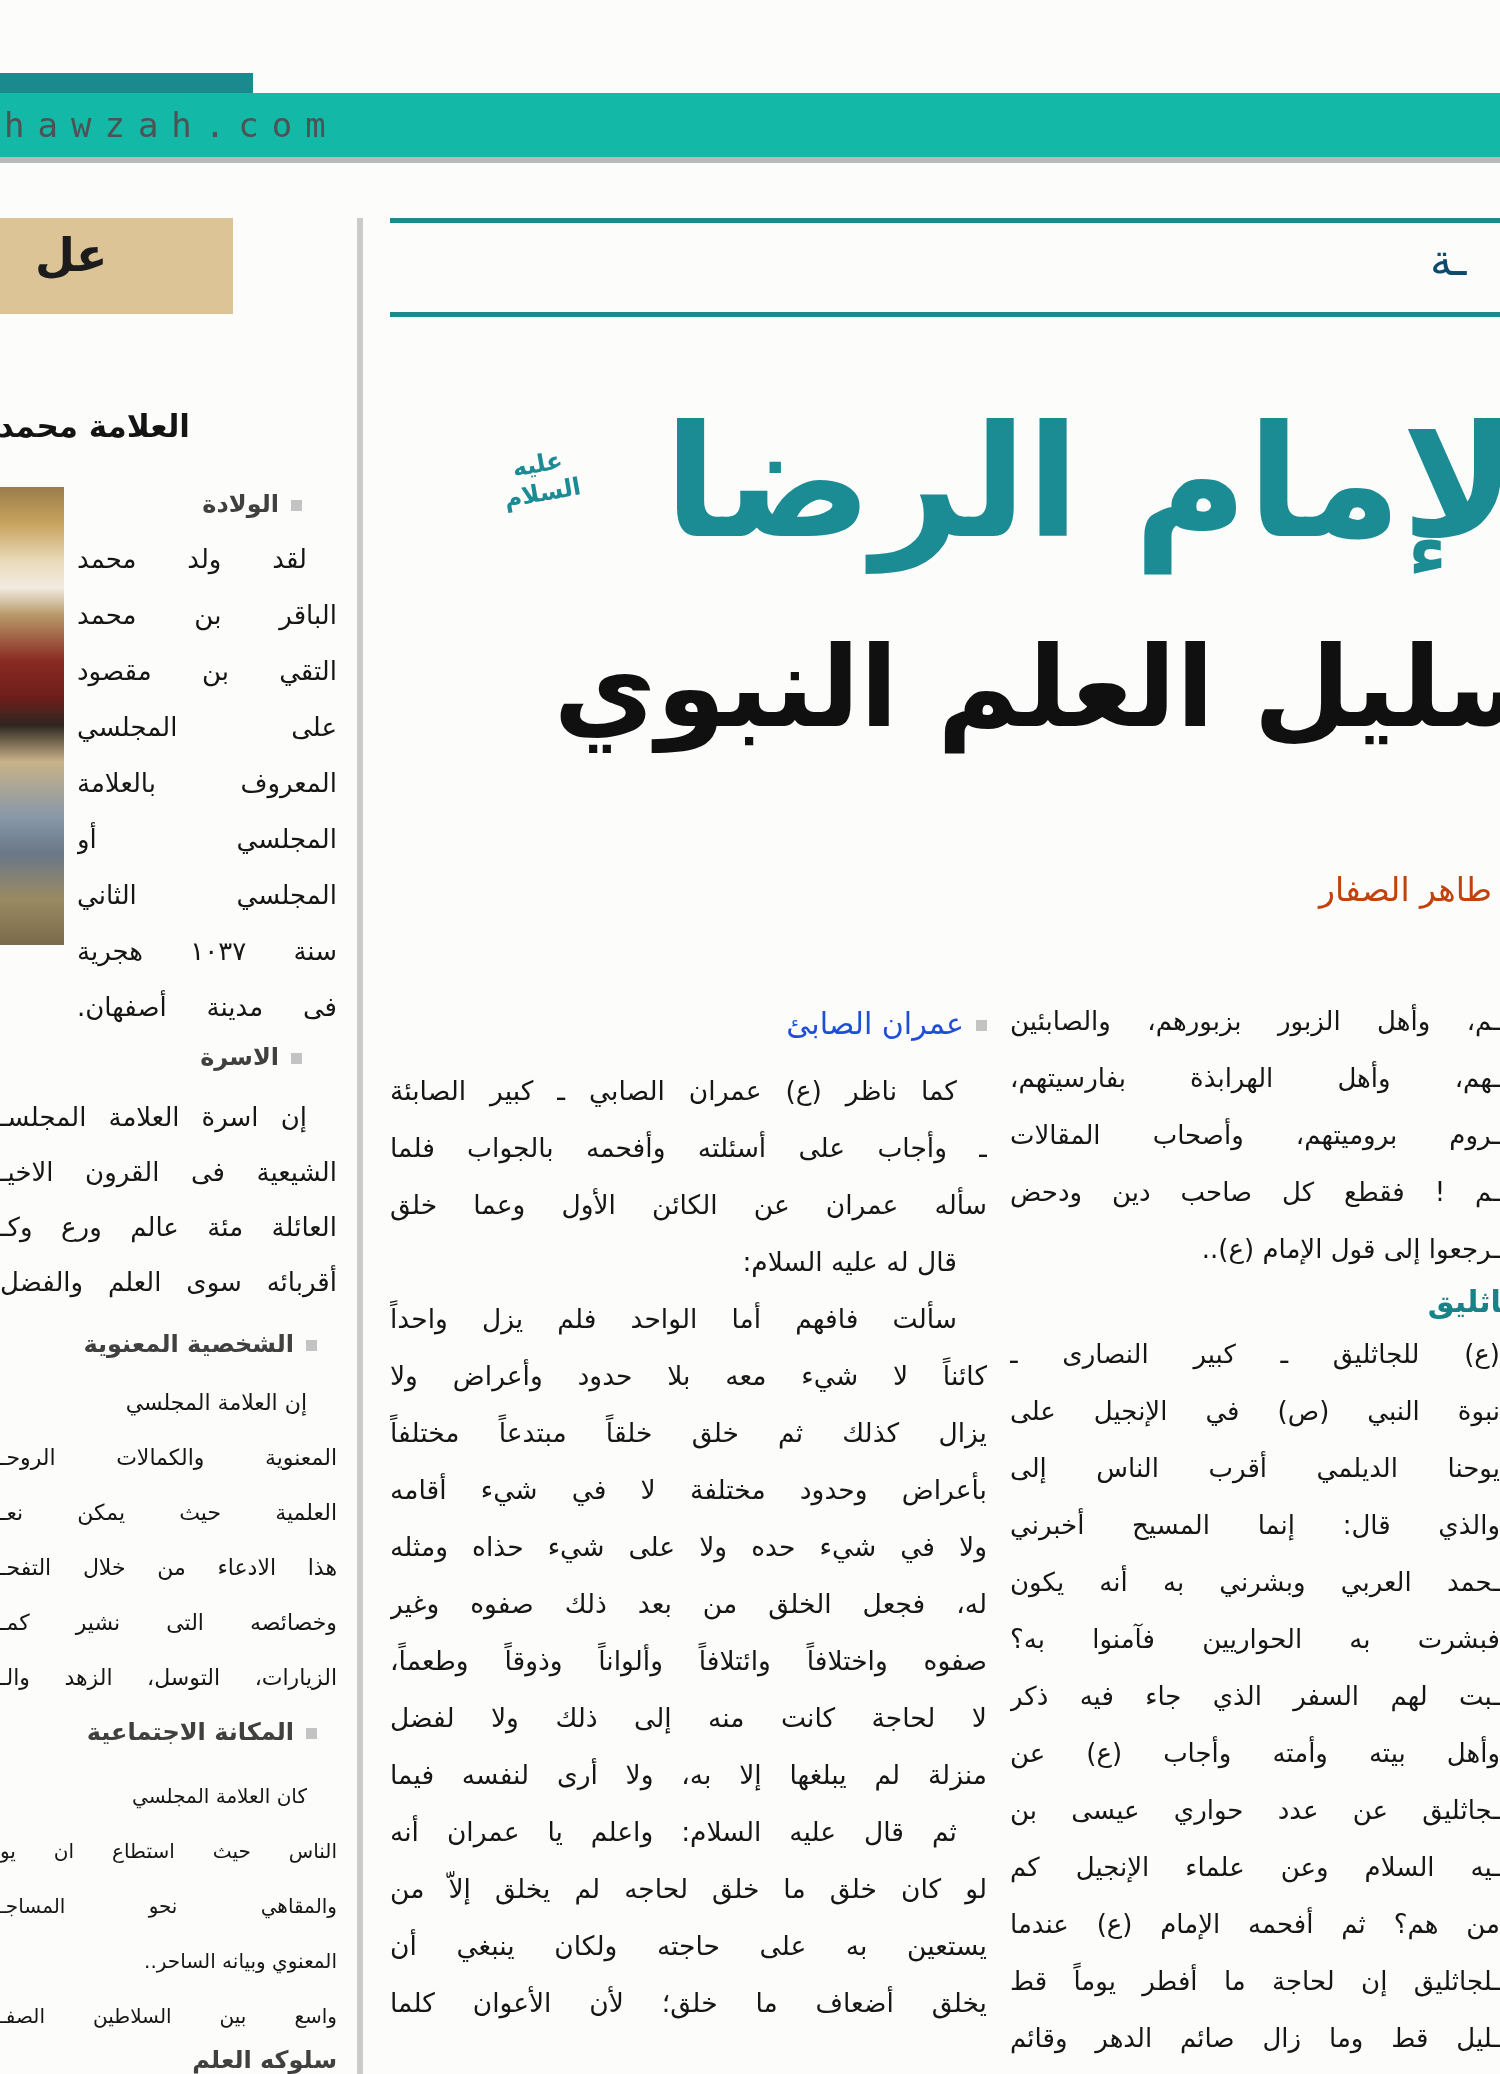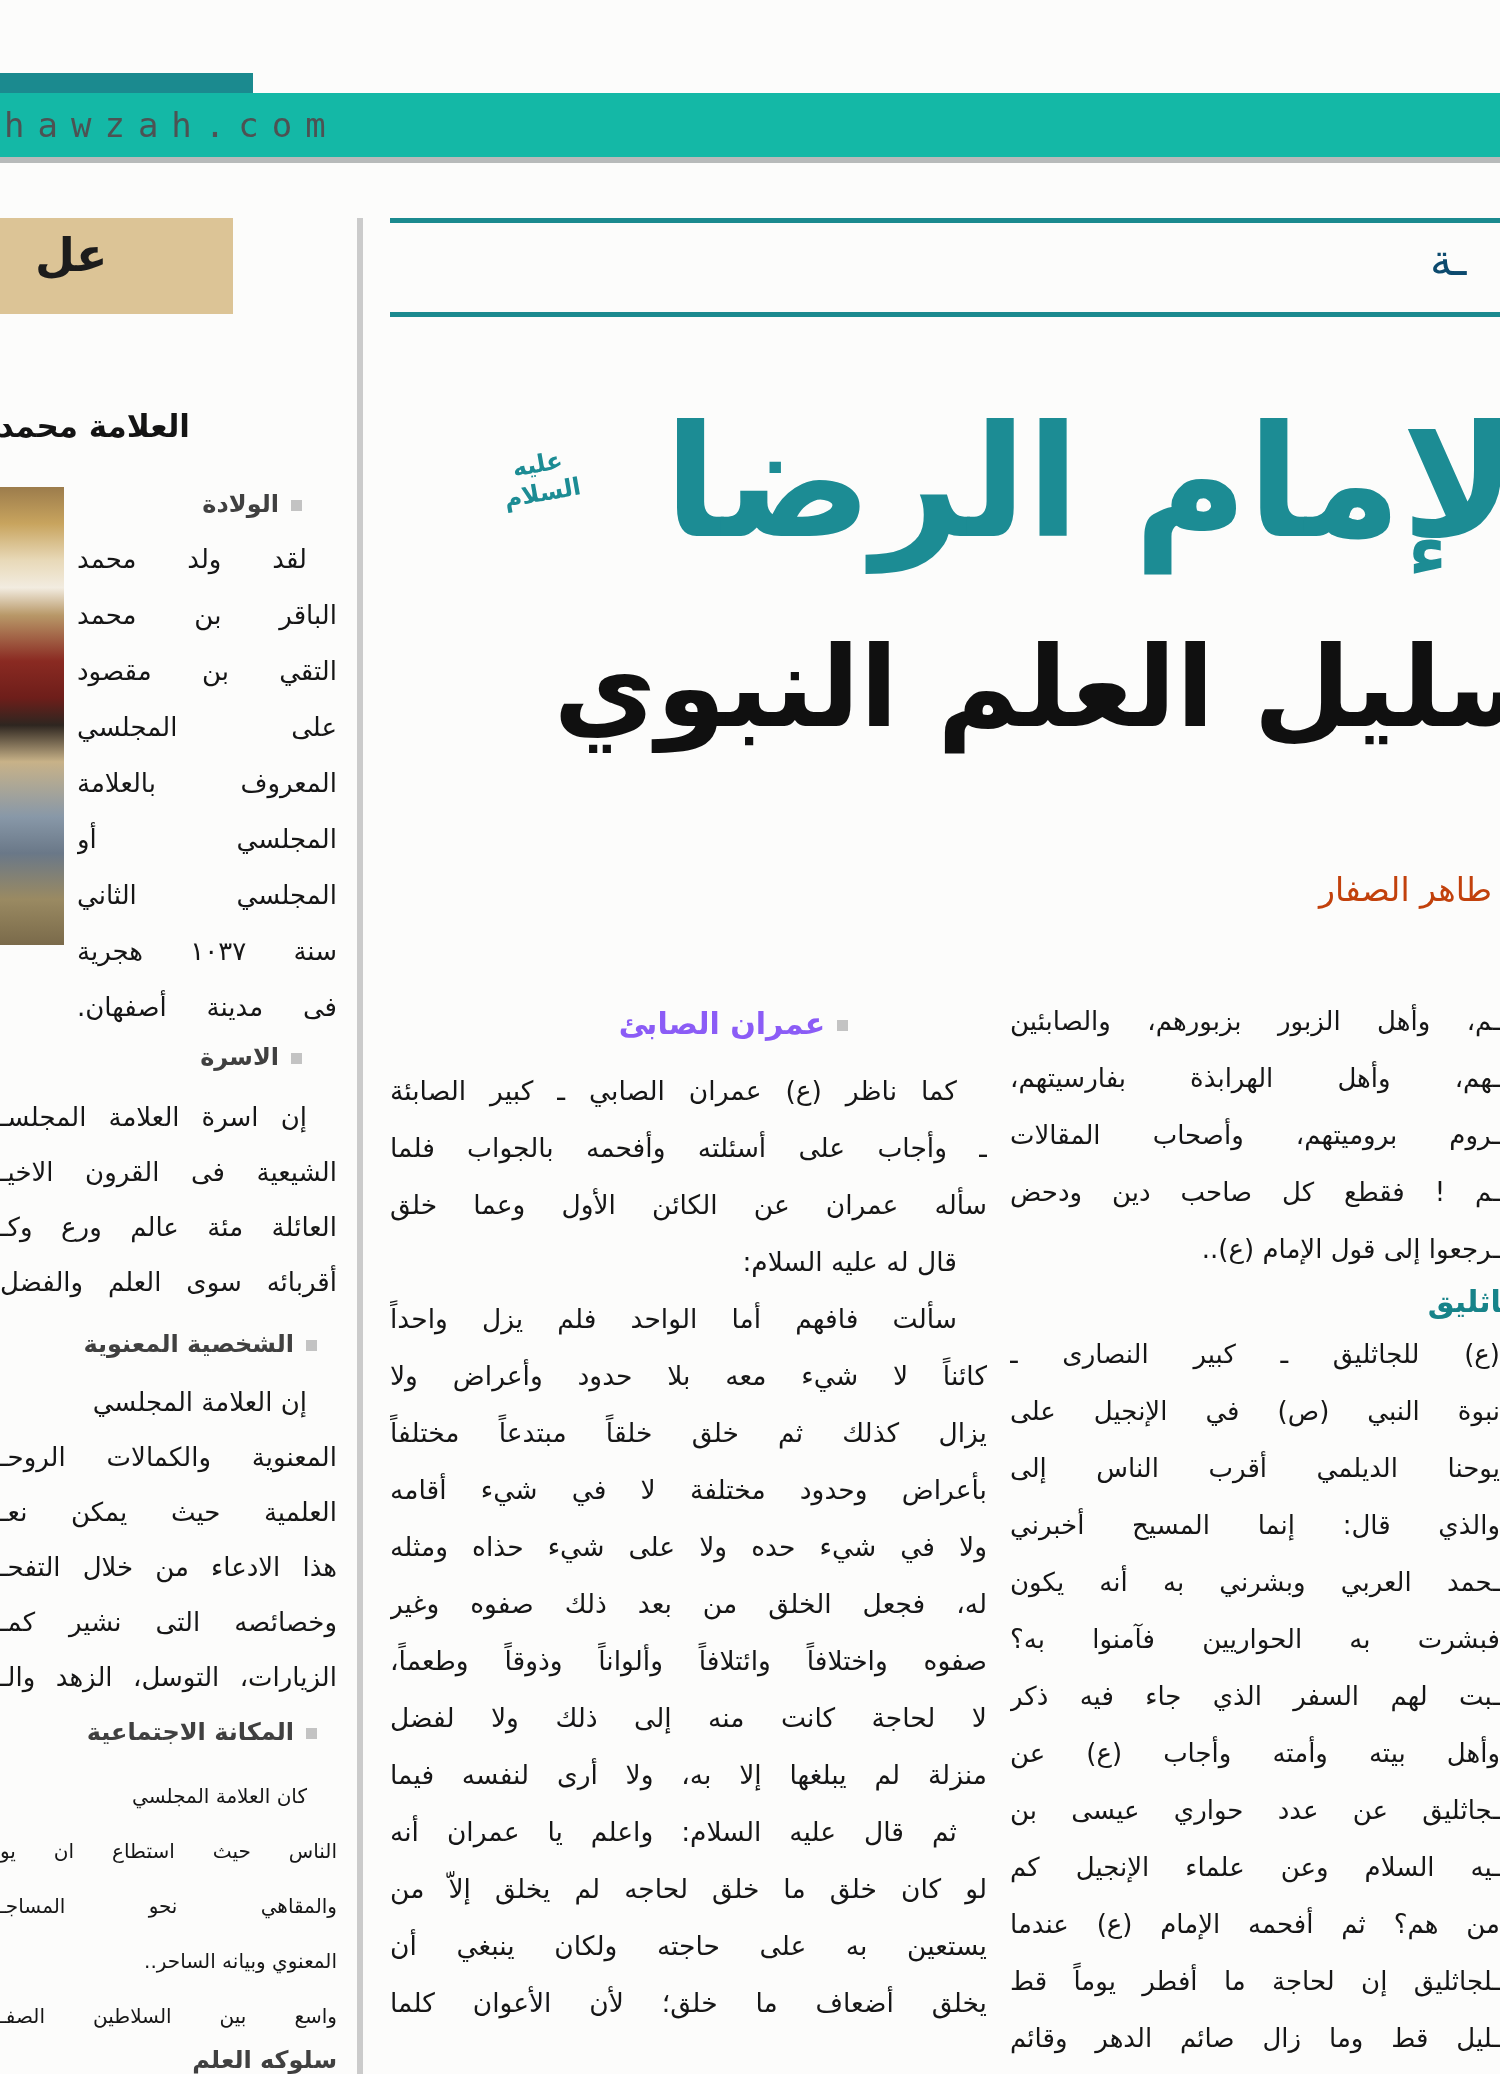--- a/index.html
+++ b/index.html
@@ -31,32 +31,32 @@
   
   .sec-h{position:absolute;white-space:nowrap;font-size:24px;font-weight:bold;color:#404040;}
   .sec-h .bullet{display:inline-block;width:11px;height:11px;background:#c3c3c3;margin-left:12px;vertical-align:middle;}
   
   .ln{text-align:justify;text-align-last:justify;overflow:hidden;}
   .e{text-align-last:right;}
   .ind{padding-right:30px;box-sizing:border-box;}
   .col{position:absolute;}
   #sb-p1{left:77px;top:531px;width:260px;font-size:26px;} #sb-p1 .ln{height:56px;line-height:56px;}
   #sb-p2{left:0;top:1090px;width:337px;font-size:26px;} 
-  #sb-p3{left:0;top:1375px;width:337px;font-size:26px;}
+  #sb-p3{left:0;top:1375px;width:337px;font-size:22px;}
   #sb-p4{left:0;top:1769px;width:337px;font-size:20px;}
   #sb-p2 .ln,#sb-p3 .ln,#sb-p4 .ln{height:55px;line-height:55px;}
   #sb-heading{position:absolute;right:1310px;top:408px;white-space:nowrap;font-size:31px;font-weight:bold;color:#141414;}
   #photo{position:absolute;left:0;top:487px;width:64px;height:458px;
     background:linear-gradient(180deg,#9c7c4c 0%,#c8a45e 8%,#e8d9b8 16%,#f2ece0 22%,
       #b89868 28%,#8a2a22 38%,#6e1e1a 46%,#2e2620 52%,#c8b288 60%,
       #8898a8 72%,#6a7888 80%,#9a8a62 90%,#7a6a4a 100%);}
   #col-mid{left:390px;top:993px;width:597px;font-size:26.5px;}
   #col-mid .ln{height:57px;line-height:57px;}
-  #mid-header{height:69px;line-height:62px;font-size:30px;font-weight:bold;color:#8b5cf6;
-    text-align:center;padding-left:0;white-space:nowrap;}
+  #mid-header{height:69px;line-height:62px;font-size:30px;font-weight:normal;color:#1d4ed8;
+    text-align:right;padding-left:0;white-space:nowrap;}
   #mid-header .hd{margin-left:90px;}
   #mid-header .bullet{display:inline-block;width:11px;height:11px;background:#c3c3c3;margin-left:12px;vertical-align:middle;}
   #col-right{left:1010px;top:993px;width:490px;font-size:26px;}
   #col-right .ln{height:57px;line-height:57px;}
   #rc-header{height:48px;line-height:48px;font-size:30px;font-weight:bold;color:#178389;
     text-align:right;position:relative;right:-45px;white-space:nowrap;}
 </style>
 </head>
 <body>
 

